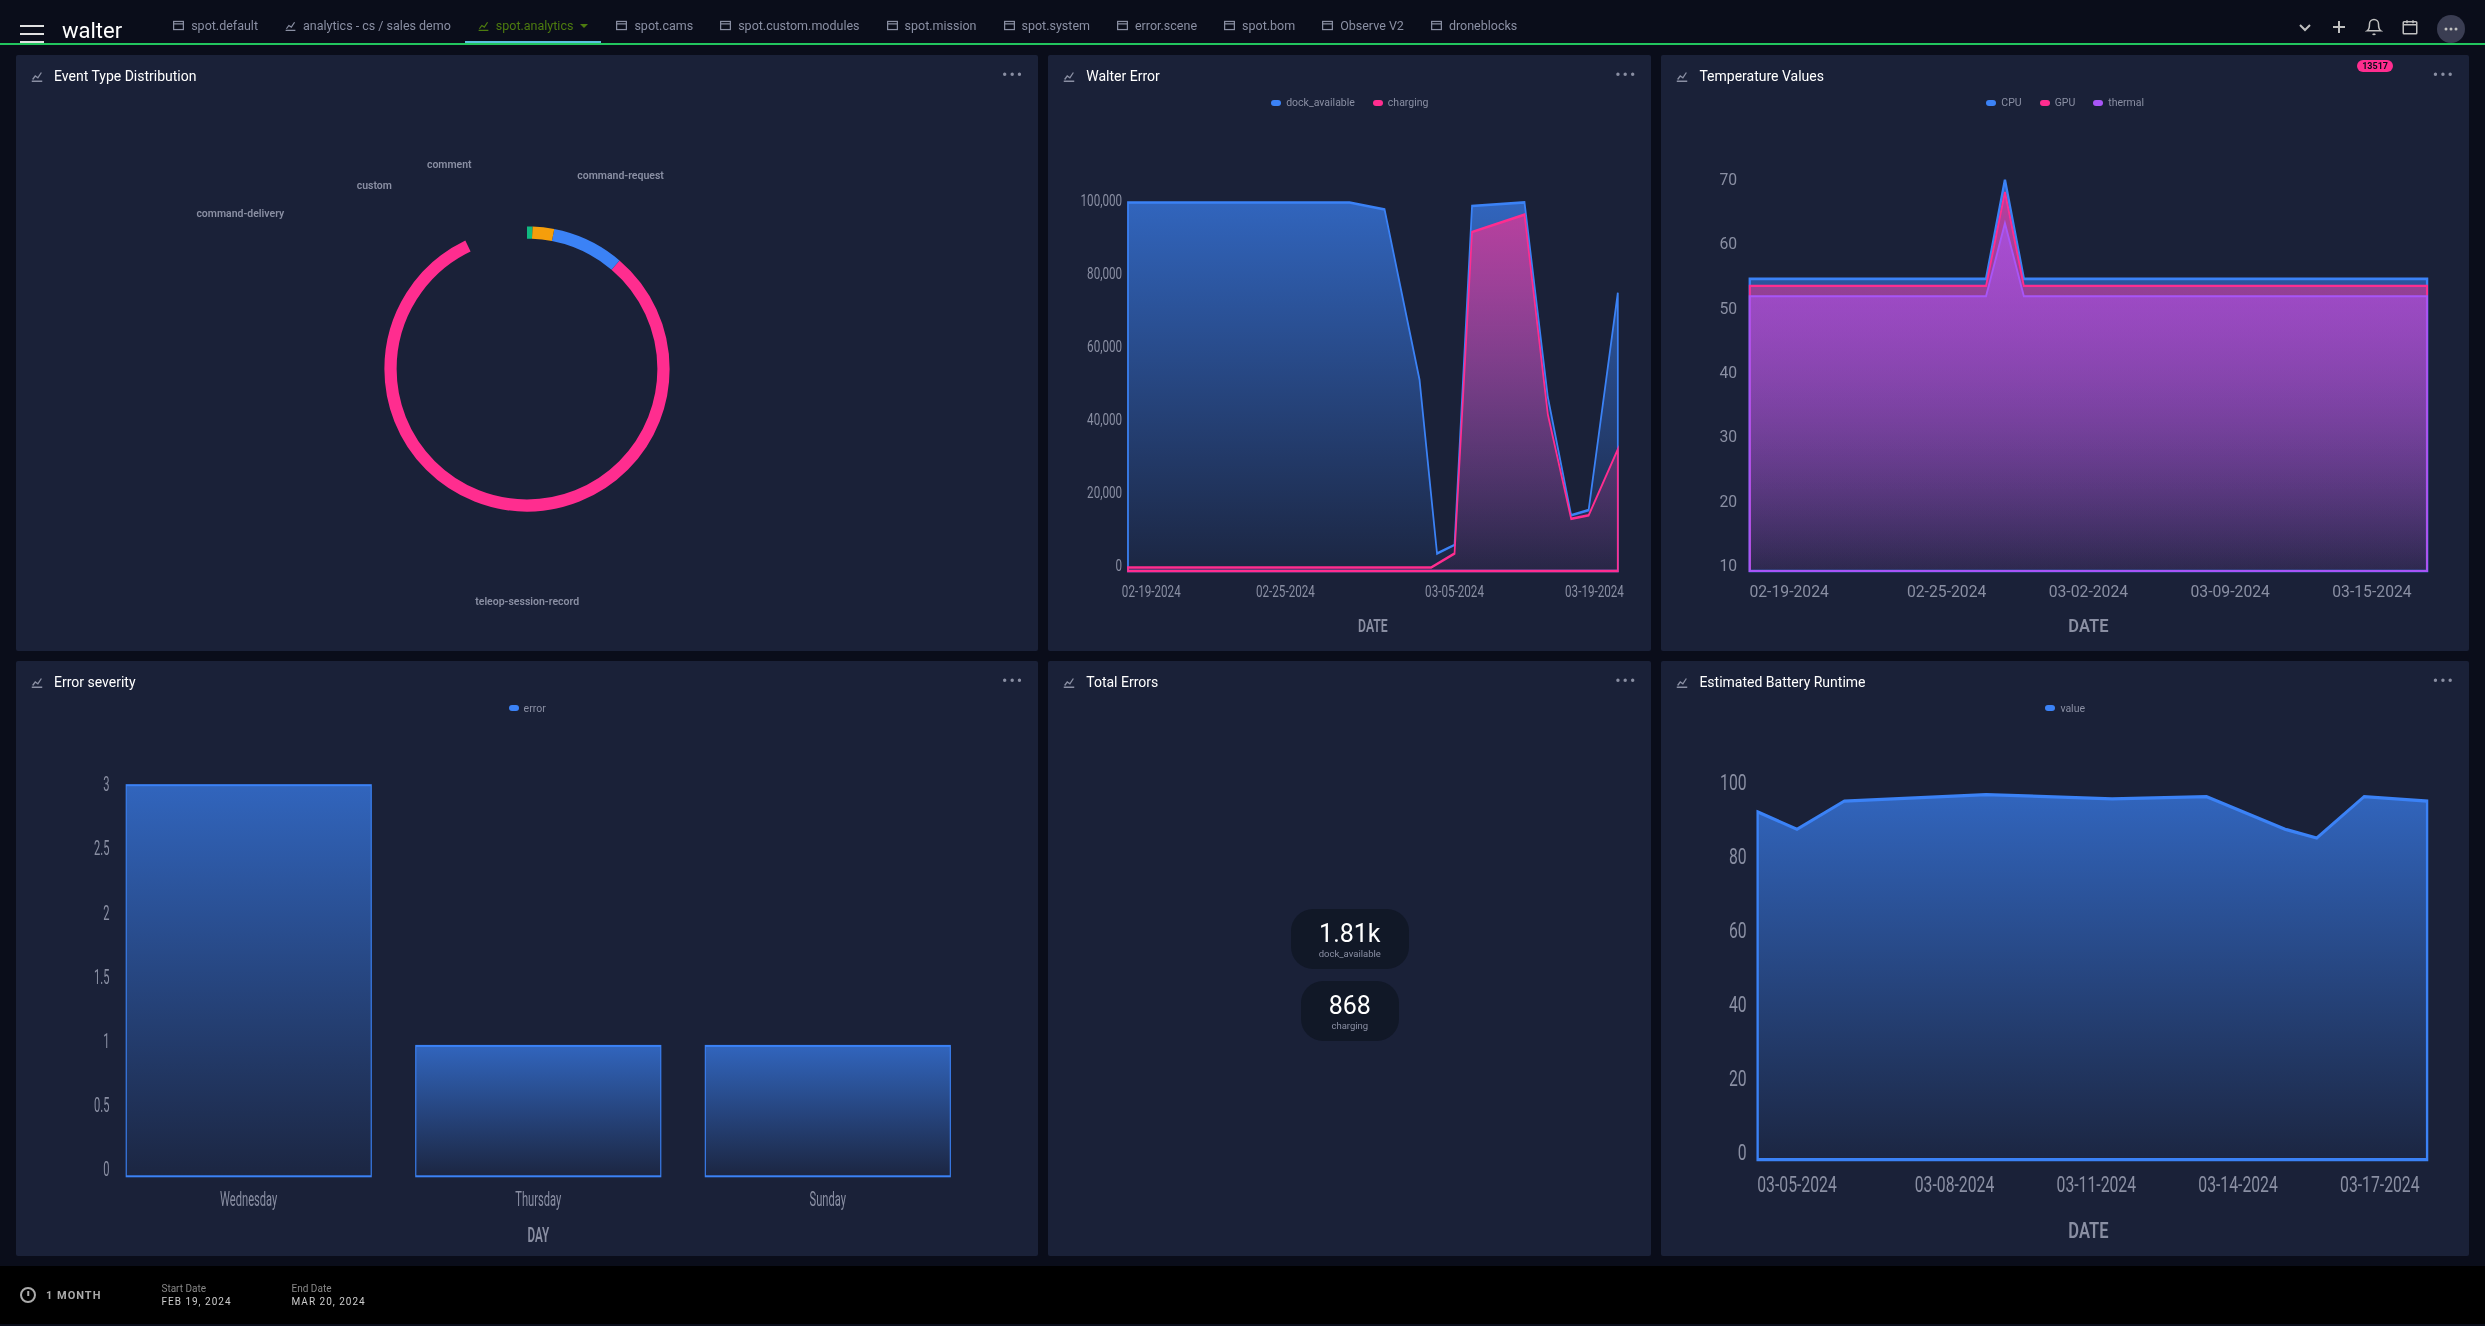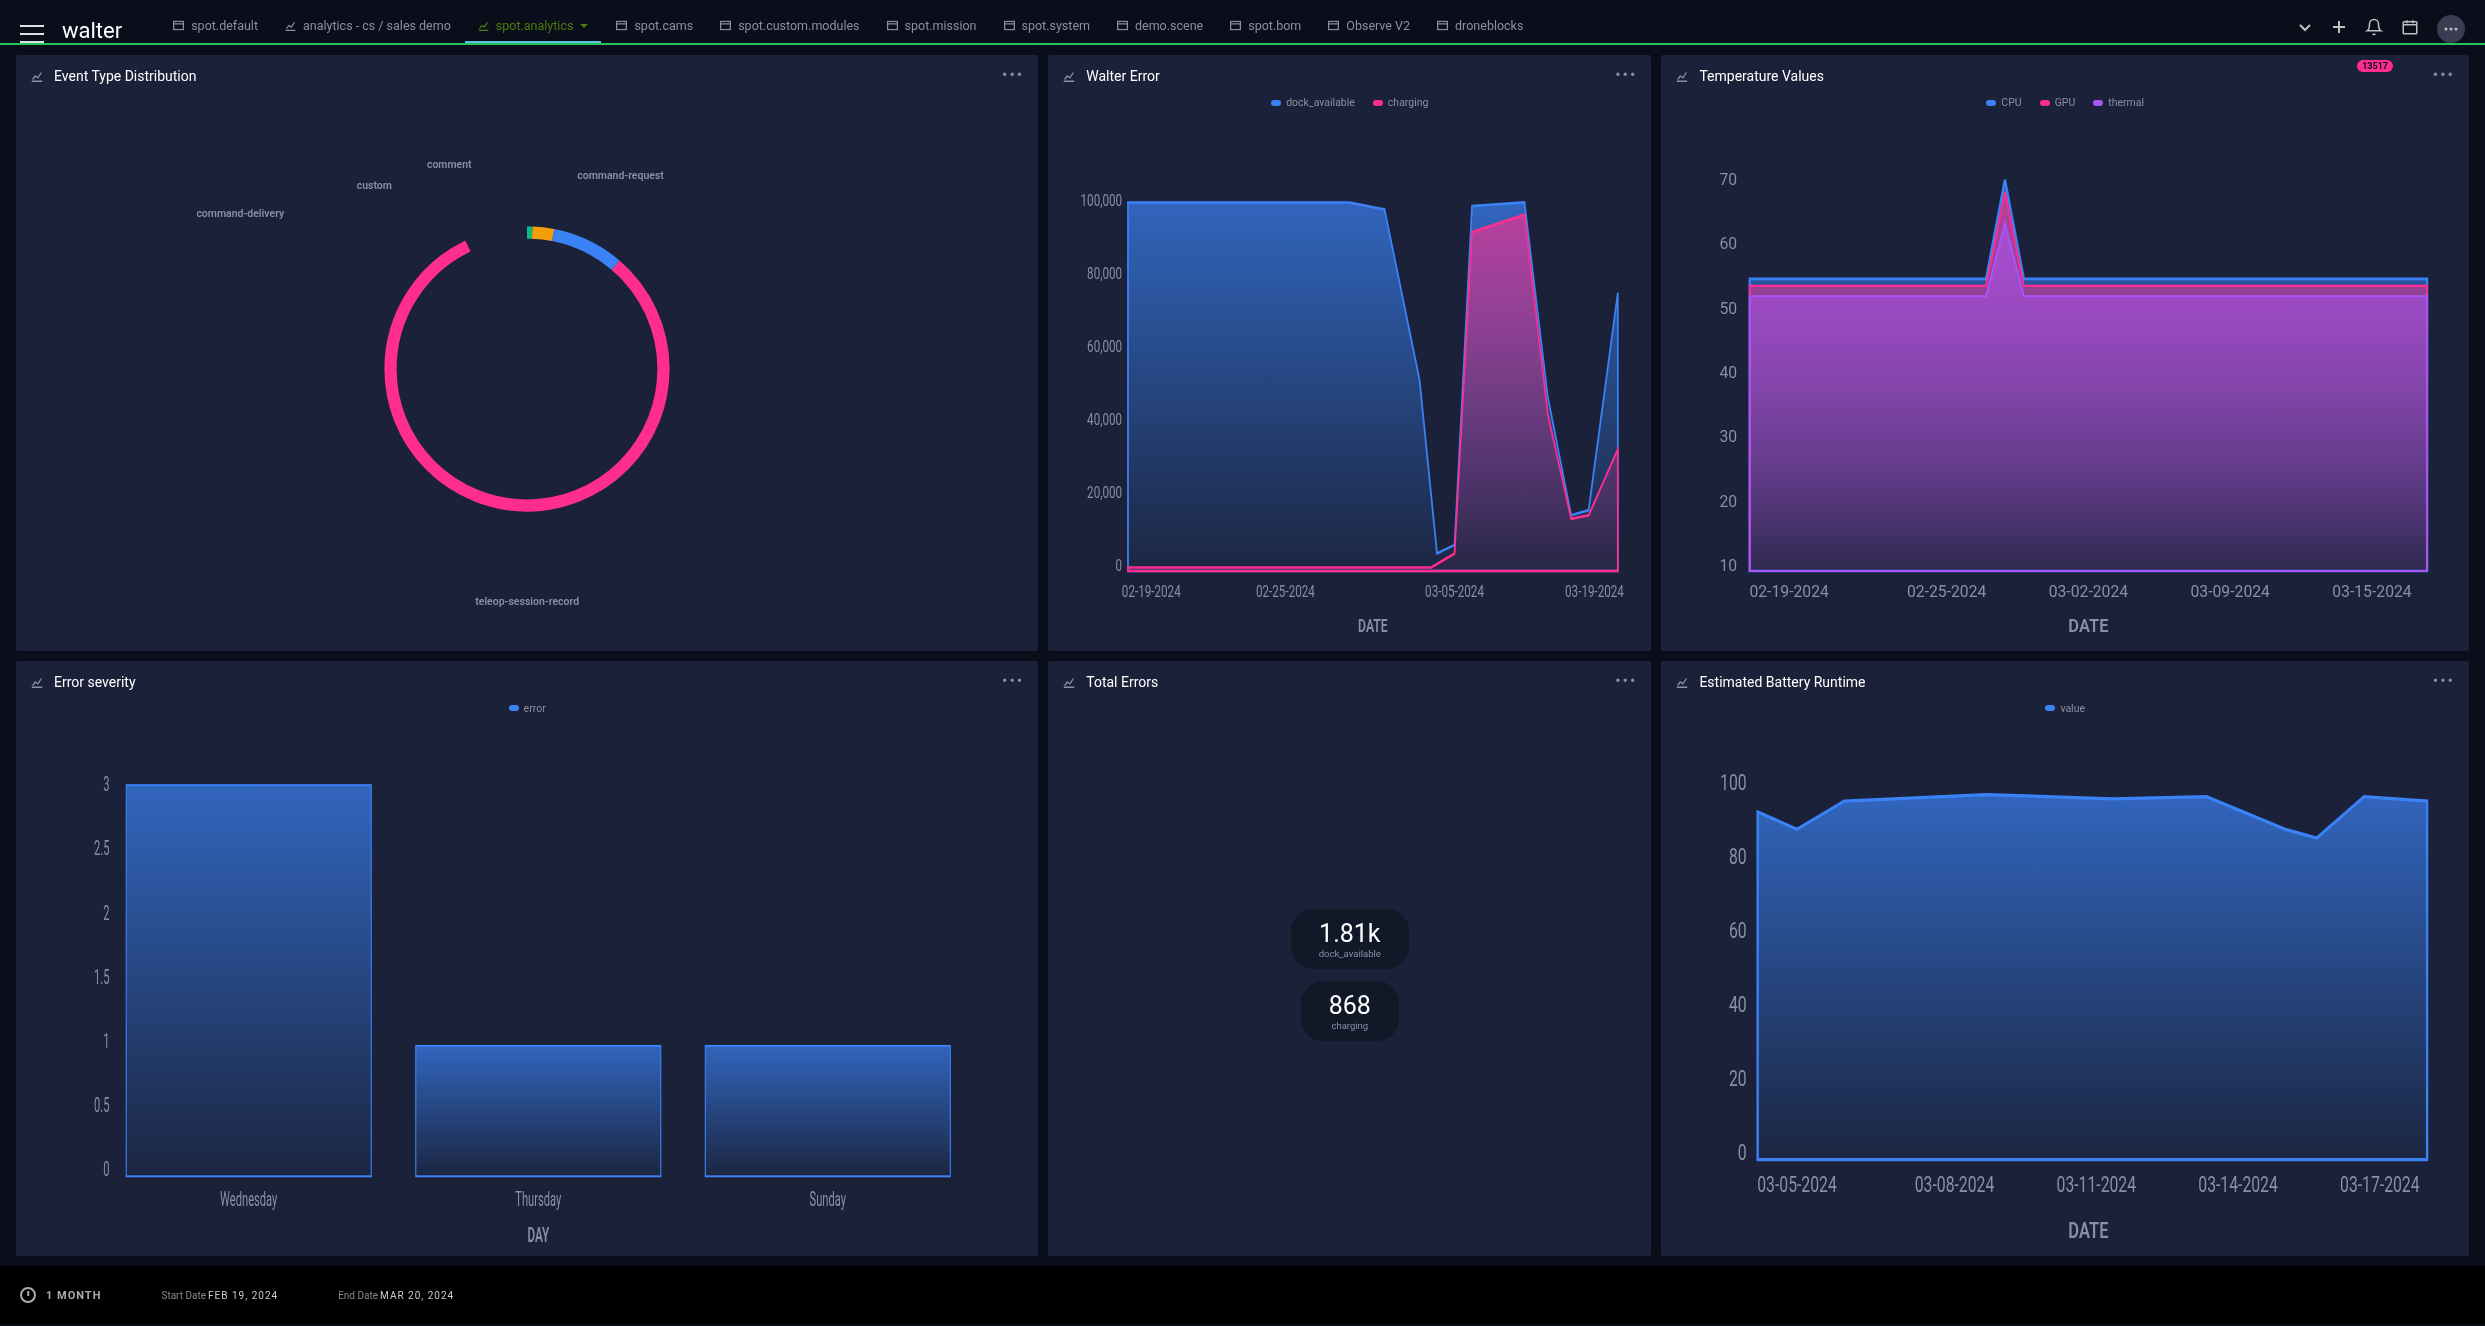--- a/index.html
+++ b/index.html
@@ -27,21 +27,21 @@
 .legend { display:flex; justify-content:center; gap:18px; font-size:10.5px; color:#8a8fa3; padding:2px 0 6px; }
 .legend-item { display:flex; align-items:center; gap:5px; }
 .legend-dot { width:10px; height:6px; border-radius:3px; }
 svg text { fill:#8a8fa3; font-size:10px; }
 .axis-label { fill:#8a8fa3; font-size:10.5px; font-weight:600; }
 .stat-box { background:#111827; border-radius:22px; padding:10px 28px; text-align:center; margin:6px 0; }
 .stat-val { font-size:25px; color:#fff; font-weight:400; }
 .stat-sub { font-size:9.5px; color:#8a8fa3; }
 .footer { height:58px; background:#000; display:flex; align-items:center; padding:0 20px; gap:60px; font-size:11px; color:#aaa; }
 .footer .range { display:flex; align-items:center; gap:10px; font-weight:700; letter-spacing:1px; font-size:11px; }
-.footer .date-block { display:flex; flex-direction:row; gap:2px; }
+.footer .date-block { display:flex; flex-direction:column; gap:2px; }
 .footer .date-label { font-size:10px; color:#888; }
 .footer .date-val { font-size:10px; color:#ccc; letter-spacing:1px; }
 .clock { width:16px; height:16px; border:2px solid #aaa; border-radius:50%; position:relative; }
 .clock::after { content:''; position:absolute; width:1.5px; height:5px; background:#aaa; top:2px; left:50%; transform:translateX(-50%); }
 .chart-icon { width:14px; height:14px; }
 </style>
 </head>
 <body>
 
 <div class="topbar">
@@ -100,21 +100,21 @@
           <rect x="2" y="3" width="12" height="10"></rect>
           <path d="M2 6h12"></path>
         </svg>
         <span>spot.system</span>
       </div>
       <div class="tab">
         <svg class="tab-icon" viewBox="0 0 16 16" fill="none" stroke="currentColor" stroke-width="1.5">
           <rect x="2" y="3" width="12" height="10"></rect>
           <path d="M2 6h12"></path>
         </svg>
-        <span>demo.scene</span>
+        <span>error.scene</span>
       </div>
       <div class="tab">
         <svg class="tab-icon" viewBox="0 0 16 16" fill="none" stroke="currentColor" stroke-width="1.5">
           <rect x="2" y="3" width="12" height="10"></rect>
           <path d="M2 6h12"></path>
         </svg>
         <span>spot.bom</span>
       </div>
       <div class="tab">
         <svg class="tab-icon" viewBox="0 0 16 16" fill="none" stroke="currentColor" stroke-width="1.5">

